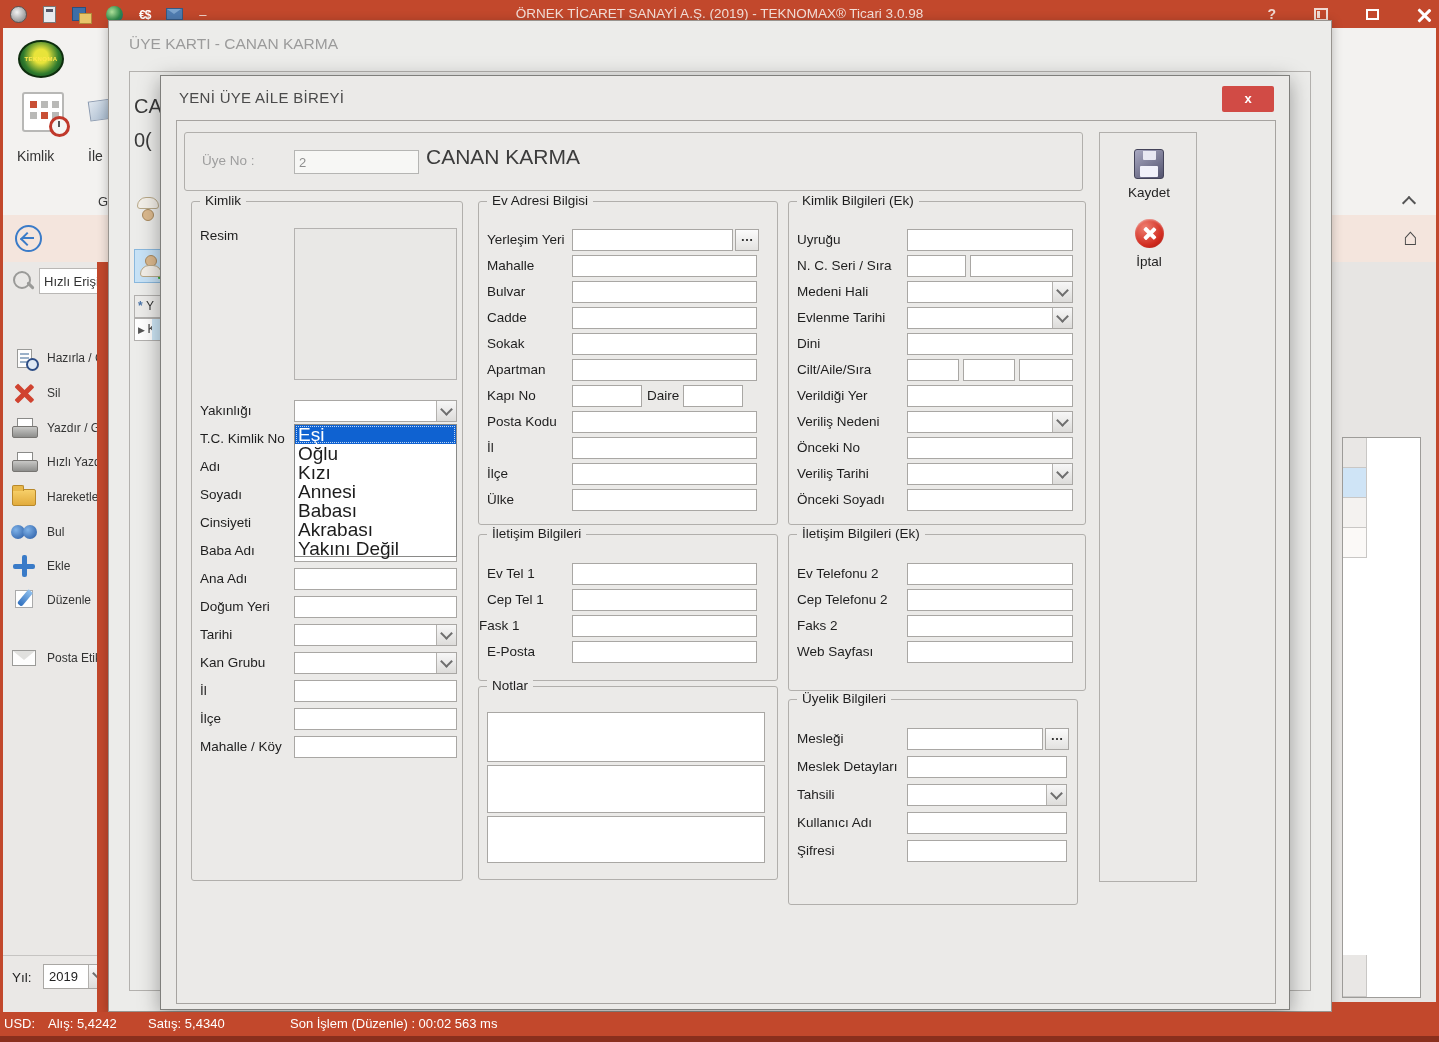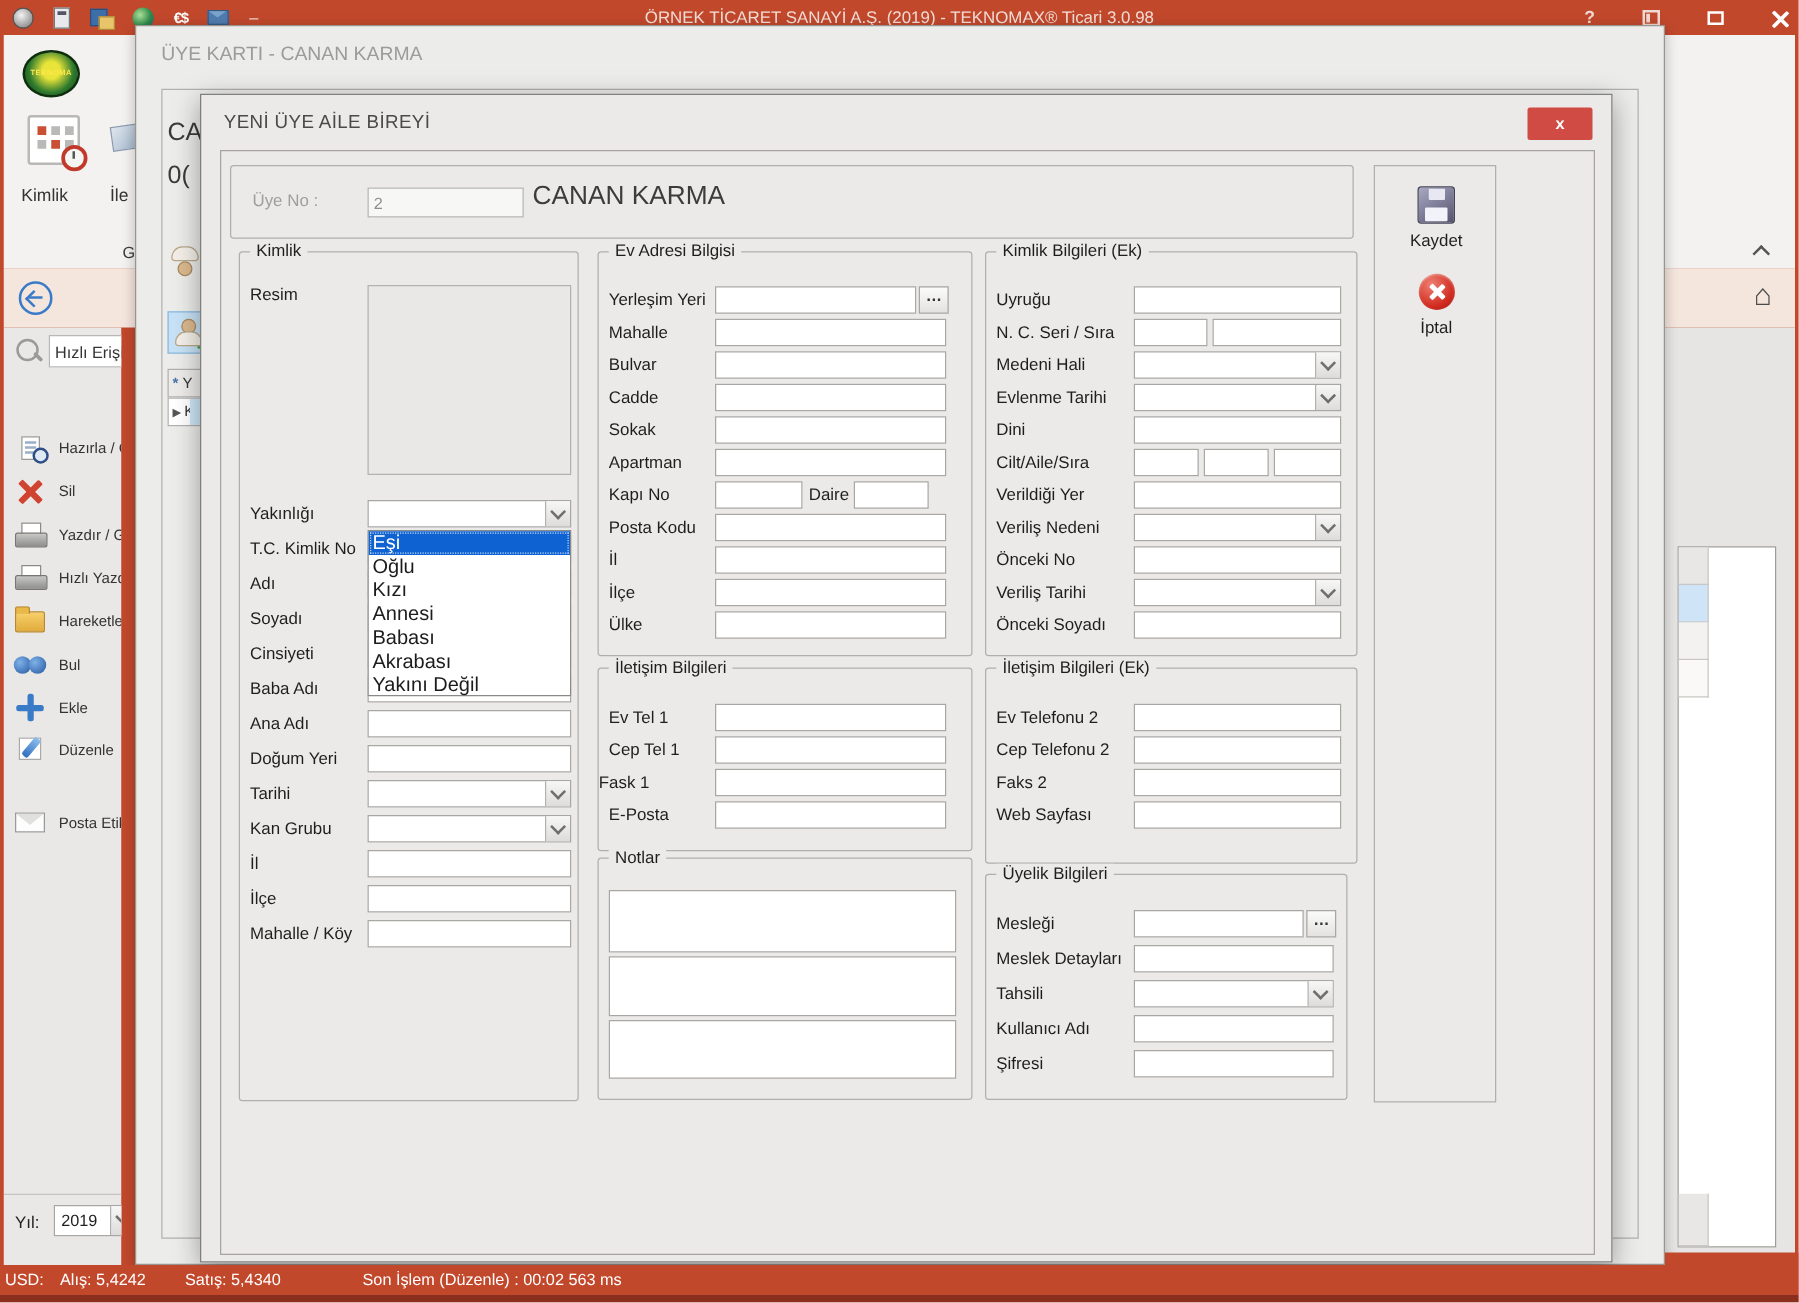--- a/index.html
+++ b/index.html
@@ -130,21 +130,21 @@
   .lb{position:absolute;font-size:13.5px;color:#1e1e1e;white-space:nowrap}
   .lb.dis{color:#9e9e9e}
   .inp{position:absolute;height:22px;background:#fff;border:1px solid #a9a7a4}
   .inp.big{height:24px;background:#f7f7f5;border:1px solid #b5b5b3;color:#8e8e8e;font-size:13px;padding-left:4px;font-family:"Liberation Sans",sans-serif}
   .cbtn{position:absolute;top:0;right:0;width:20px;height:20px;background:linear-gradient(#f7f7f7,#dddcda);border-left:1px solid #b3b1ae}
   .cbtn::after{content:"";position:absolute;left:5px;top:4px;width:7px;height:7px;border-right:2px solid #6e6e6e;border-bottom:2px solid #6e6e6e;transform:rotate(45deg)}
   .dots{position:absolute;width:24px;height:22px;background:linear-gradient(#fbfbfb,#e3e2e0);border:1px solid #a9a7a4;cursor:pointer}
   .dots::after{content:"…";position:absolute;left:0;right:0;top:-1px;text-align:center;font-size:13px;color:#333;font-weight:bold}
   .imgbox{position:absolute;background:#e9e8e6;border:1px solid #b4b2b0}
   .ddlist{position:absolute;left:102px;top:222px;width:163px;height:133px;background:#fff;border:1px solid #8a8a88;z-index:9}
-  .opt{height:19px;line-height:19px;padding-left:3px;font-size:16px;color:#1c1c1c;white-space:nowrap;cursor:pointer}
+  .opt{height:19px;line-height:19px;padding-left:3px;font-size:19px;color:#1c1c1c;white-space:nowrap;cursor:pointer}
   .opt.sel{background:#0f62d1;color:#fff;outline:1px dotted #bcd6f5;outline-offset:-2px}
   .notebox{position:absolute;left:8px;width:278px;background:#fff;border:1px solid #a9a7a4}
   .actions{position:absolute;left:938px;top:56px;width:98px;height:750px;border:1px solid #b1afac}
   .actbtn{position:absolute;left:0;width:98px;text-align:center;cursor:pointer}
   .actbtn .lab{font-size:13.5px;color:#1f1f1f}
   .actbtn .lab::first-letter{text-decoration:underline}
   .floppy{display:inline-block;width:30px;height:30px;border-radius:3px;background:linear-gradient(145deg,#a9a9c2,#53536e);border:1px solid #44445a;position:relative}
   .floppy::before{content:"";position:absolute;top:1px;left:8px;width:13px;height:9px;background:#e8e8f2;border-radius:0 0 1px 1px}
   .floppy::after{content:"";position:absolute;bottom:1px;left:5px;width:18px;height:11px;background:#f2f2fa;border-radius:1px}
   .cancelc{display:inline-block;width:29px;height:29px;border-radius:50%;background:radial-gradient(circle at 35% 30%,#ef8072,#d02a1e 65%,#9c1710);position:relative;box-shadow:inset 0 1px 2px rgba(255,255,255,.45)}
@@ -458,21 +458,21 @@
       <span class="lb" style="left:8px;top:31px">Ev Telefonu 2</span>
       <div class="inp" style="left:118px;top:28px;width:166px"></div>
       <span class="lb" style="left:8px;top:57px">Cep Telefonu 2</span>
       <div class="inp" style="left:118px;top:54px;width:166px"></div>
       <span class="lb" style="left:8px;top:83px">Faks 2</span>
       <div class="inp" style="left:118px;top:80px;width:166px"></div>
       <span class="lb" style="left:8px;top:109px">Web Sayfası</span>
       <div class="inp" style="left:118px;top:106px;width:166px"></div>
     </div>
 
-    <div class="grp" style="left:627px;top:623px;width:290px;height:181px">
+    <div class="grp" style="left:627px;top:623px;width:290px;height:206px">
       <span class="cap">Üyelik Bilgileri</span>
       <span class="lb" style="left:8px;top:31px">Mesleği</span>
       <div class="inp" style="left:118px;top:28px;width:136px"></div>
       <span class="dots" style="left:256px;top:28px"></span>
       <span class="lb" style="left:8px;top:59px">Meslek Detayları</span>
       <div class="inp" style="left:118px;top:56px;width:160px"></div>
       <span class="lb" style="left:8px;top:87px">Tahsili</span>
       <div class="inp" style="left:118px;top:84px;width:160px">
           <span class="cbtn"></span>
         </div>

